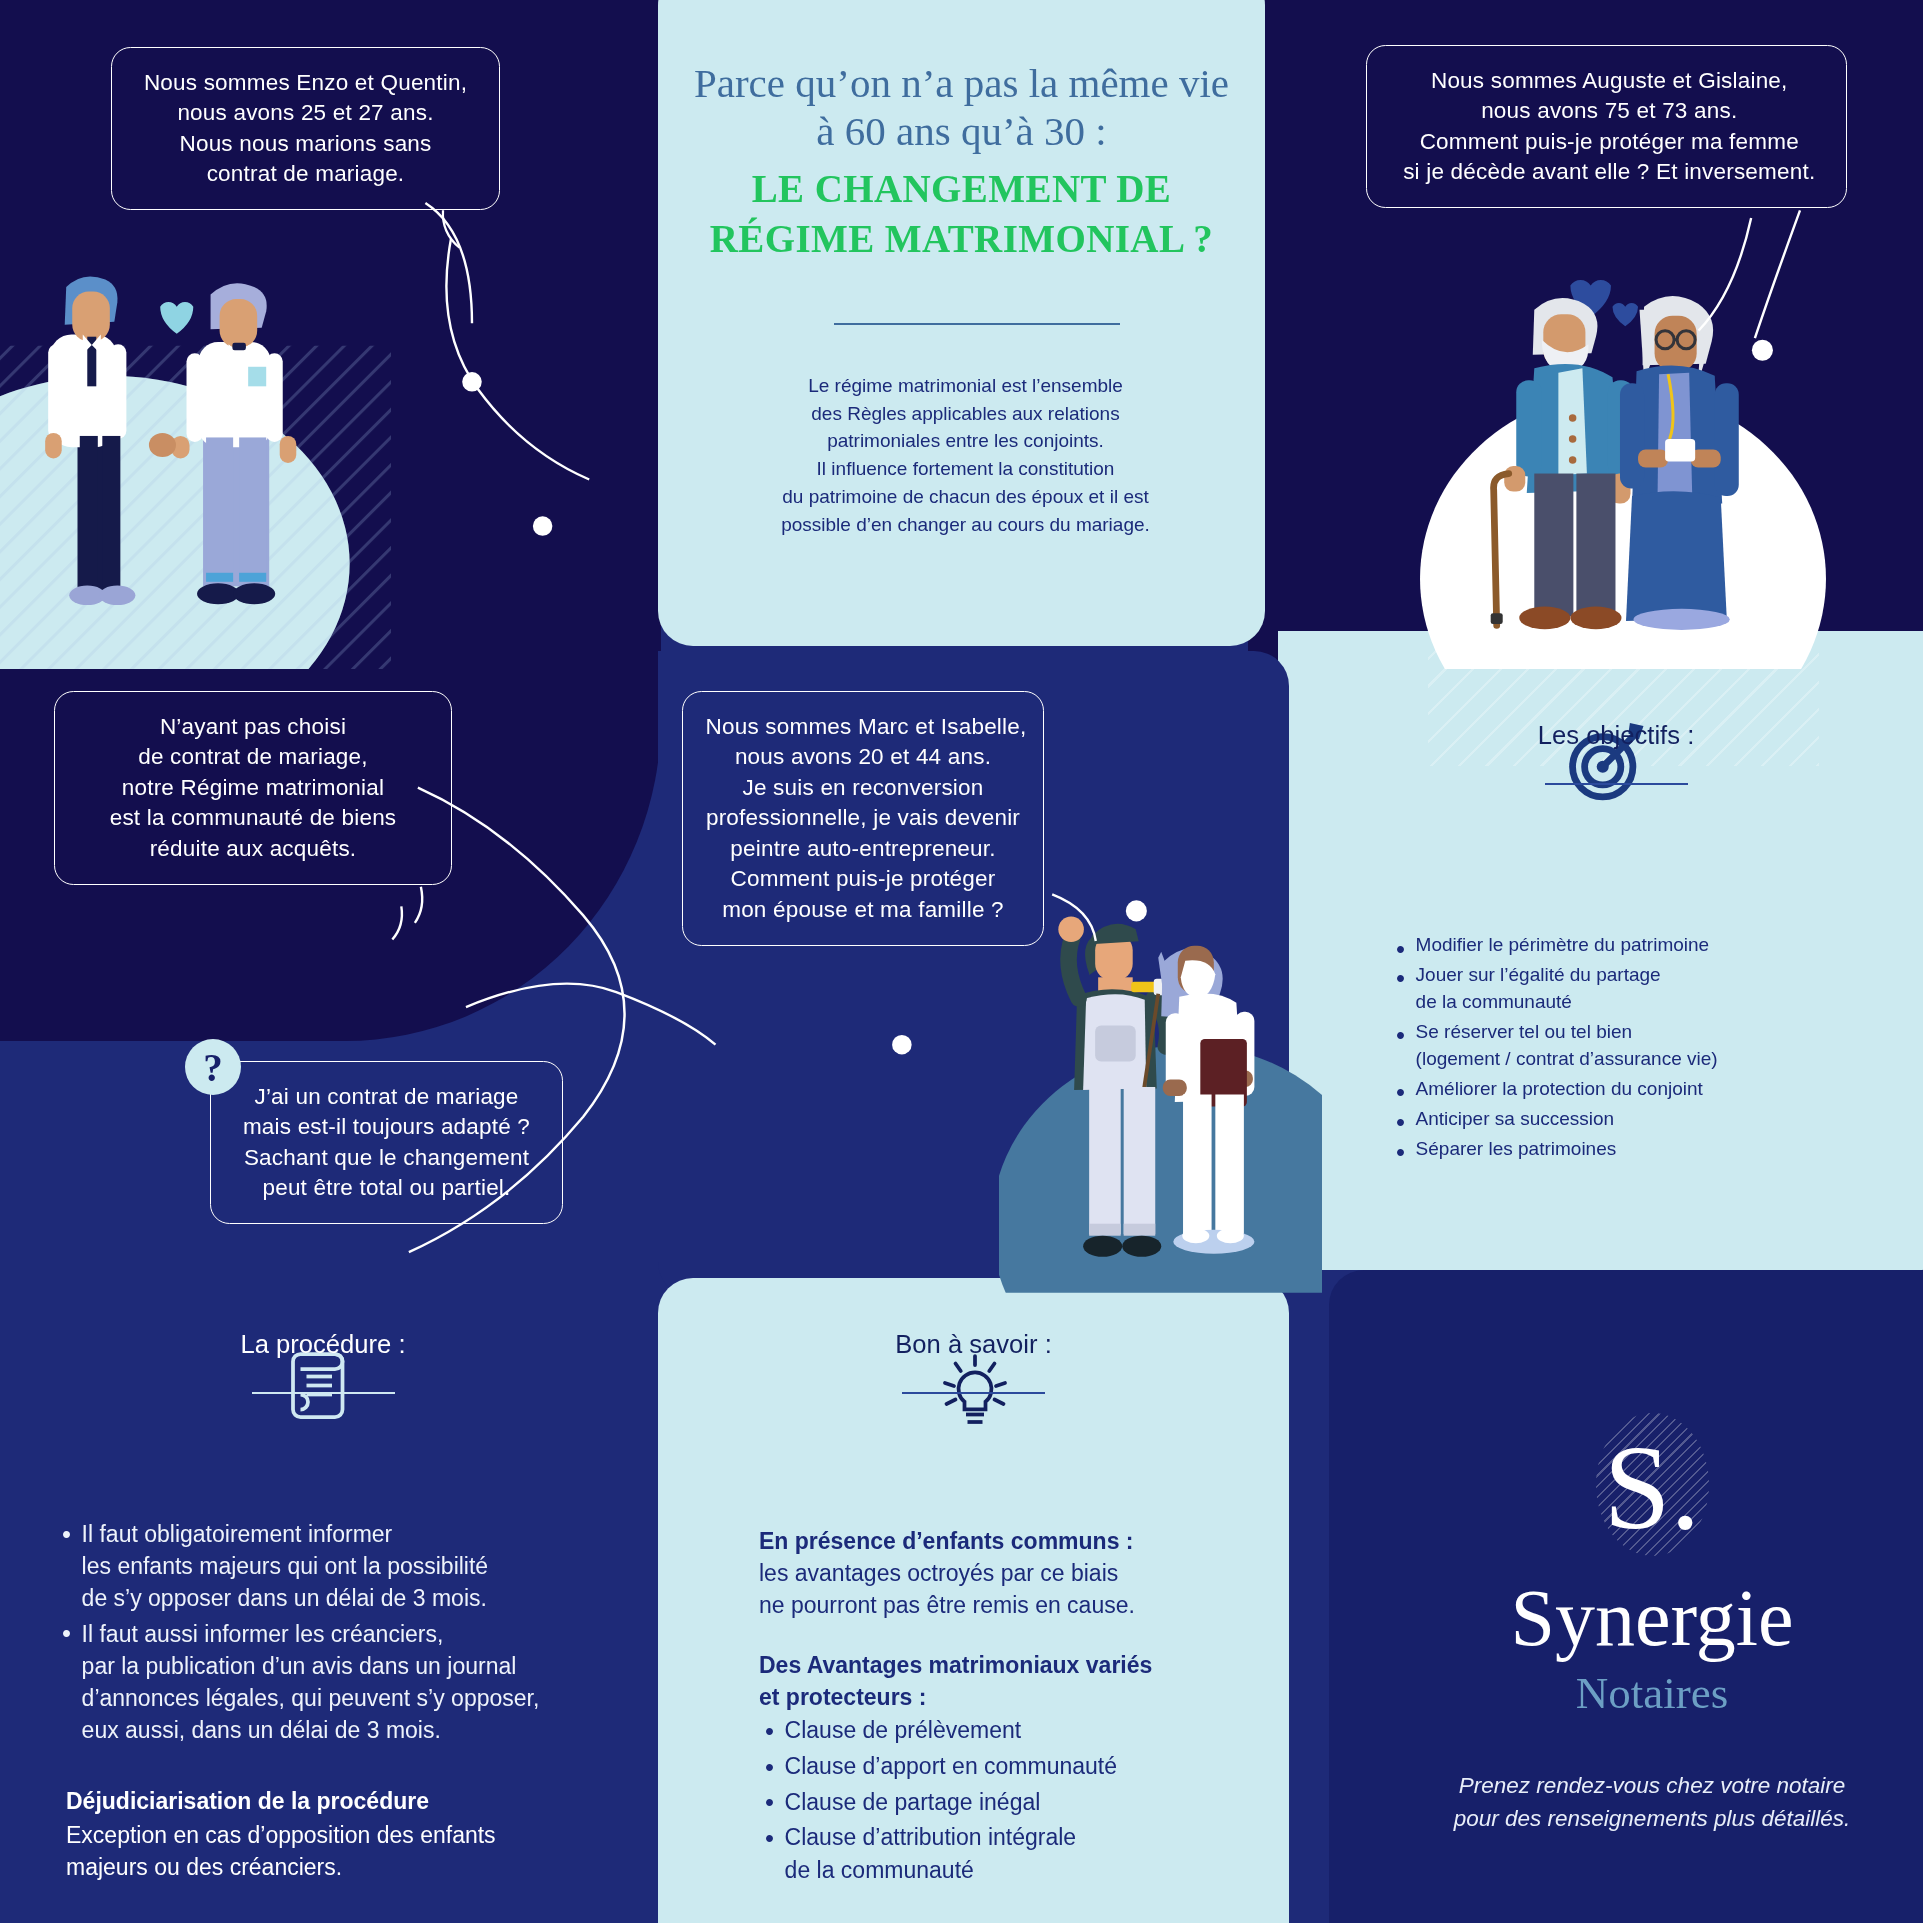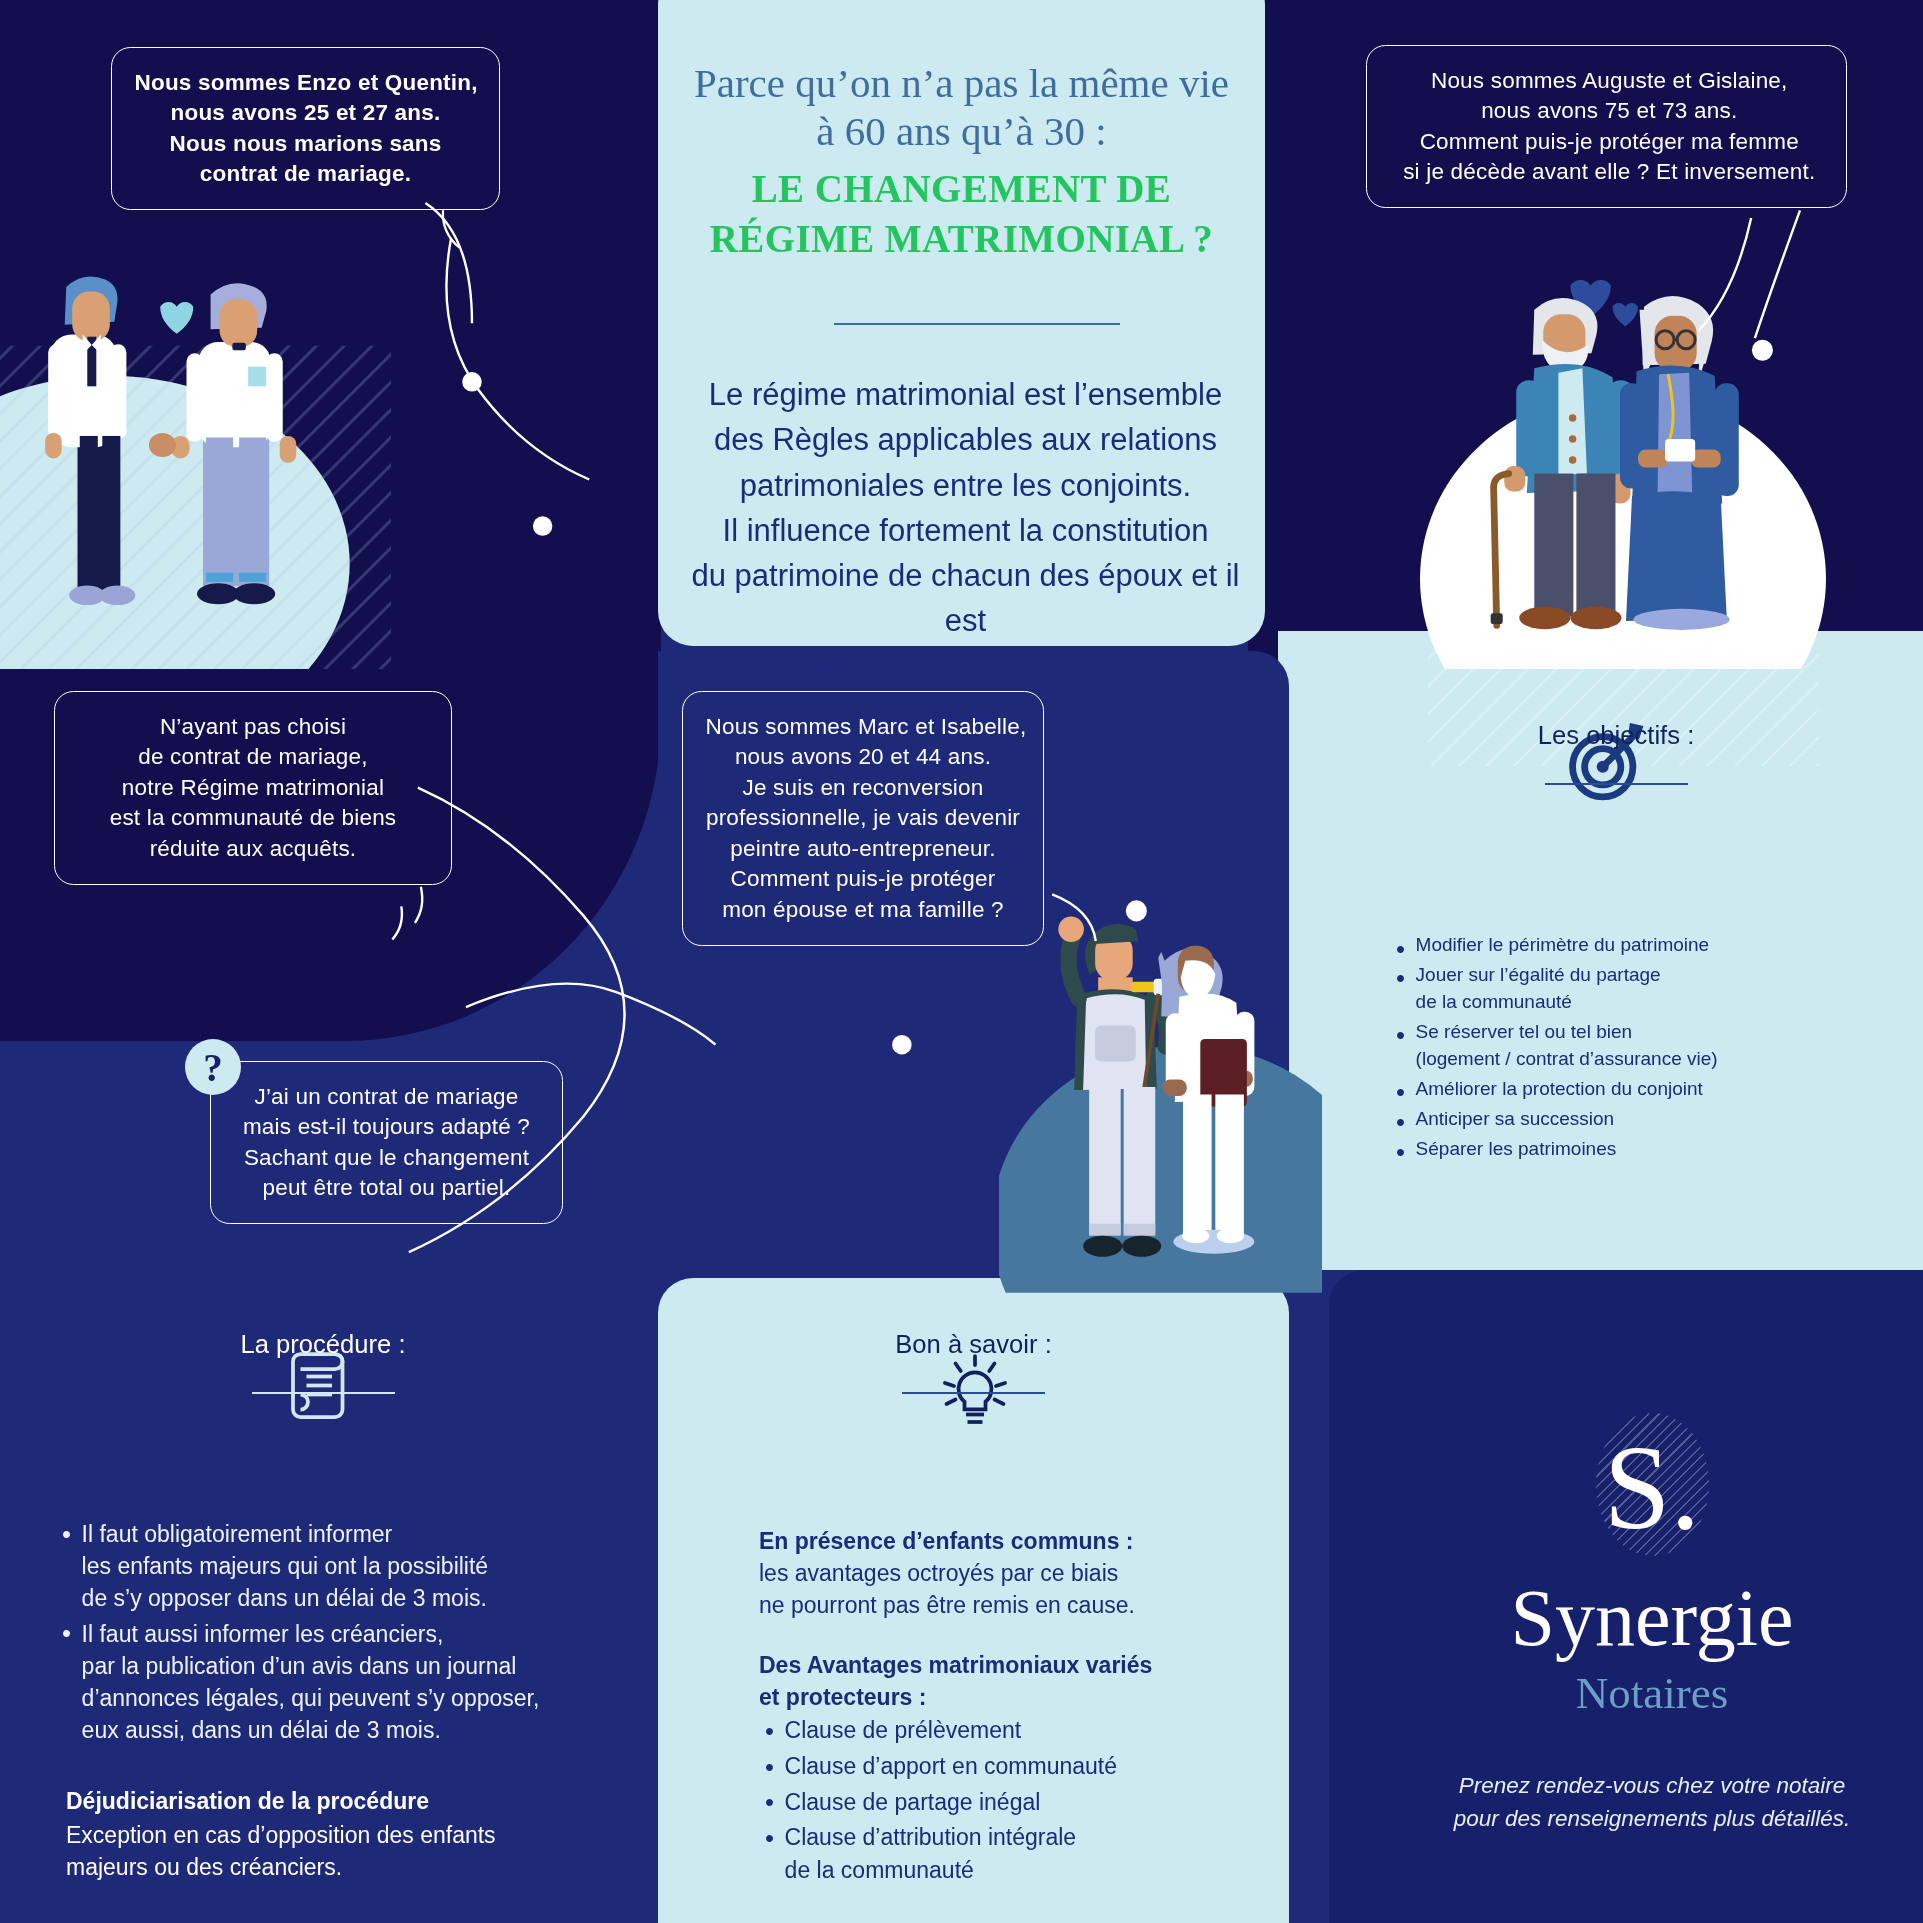--- a/index.html
+++ b/index.html
@@ -114,21 +114,21 @@
     font-size: 39px; font-weight: bold; line-height: 1.28;
     letter-spacing: 0.4px;
   }
   #title-rule {
     position: absolute; left: 834px; top: 323px; width: 286px; height: 2.3px;
     background: #3f6d9e;
   }
   #intro-text {
     position: absolute; left: 676px; top: 372px; width: 579px;
     text-align: center; color: #1b2a7a;
-    font-size: 31px; line-height: 1.46; font-weight: 400;
+    font-size: 19px; line-height: 1.46; font-weight: 400;
   }
   #intro-text .line { display: block; }
   .section-title { font-size: 25.6px; font-weight: 400; }
   .section-rule { width: 143px; height: 2.3px; margin: 33px auto 0; }
 
   .list { list-style: none; font-size: 19px; line-height: 1.42; }
   .list li { position: relative; padding-left: 25.6px; margin-bottom: 3px; }
   .list li::before {
     content: "•"; position: absolute; left: 6px; top: -1.5px; font-size: 25.6px;
   }
@@ -416,21 +416,21 @@
   <div id="title-rule"></div>
   <div id="intro-text">
     <span class="line">Le régime matrimonial est l’ensemble</span>
     <span class="line">des Règles applicables aux relations</span>
     <span class="line">patrimoniales entre les conjoints.</span>
     <span class="line">Il influence fortement la constitution</span>
     <span class="line">du patrimoine de chacun des époux et il est</span>
     <span class="line">possible d’en changer au cours du mariage.</span>
   </div>
 
-  <div class="bubble" style="left:111px; top:47px; width:389px;font-weight:bold;">
+  <div class="bubble" style="left:111px; top:47px; width:389px;">
     <span class="line">Nous sommes Enzo et Quentin,</span>
     <span class="line">nous avons 25 et 27 ans.</span>
     <span class="line">Nous nous marions sans</span>
     <span class="line">contrat de mariage.</span>
     <span class="bubble-tail" style="right:27px; bottom:-39px; border-bottom-right-radius:0; border-right:0;">
       <svg width="45" height="44" viewBox="0 0 60 58">
           <path d="M8 4 q-2 30 22 50" fill="none" stroke="#fff" stroke-width="3"></path>
         </svg>
     </span>
   </div>

